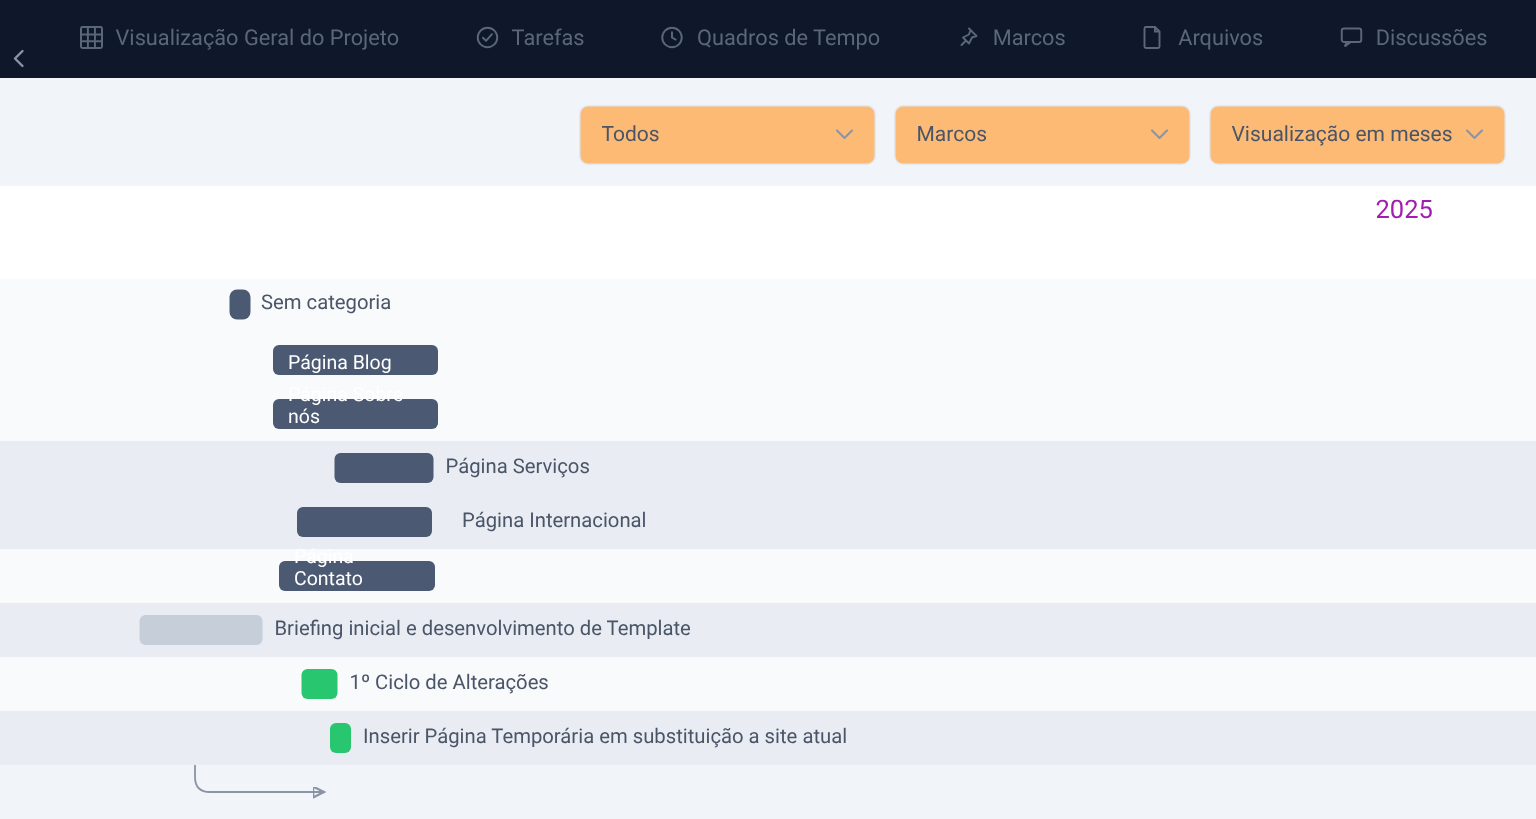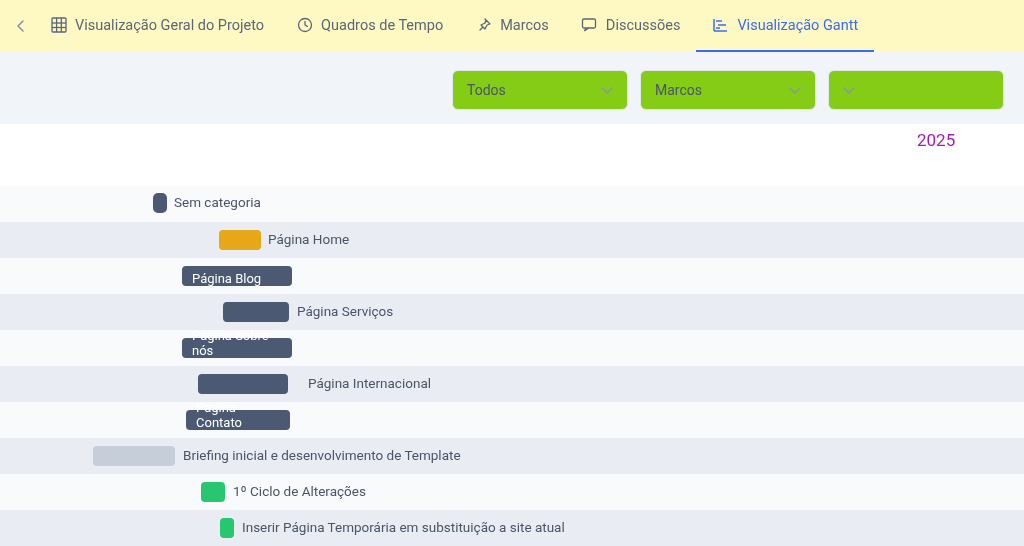--- a/index.html
+++ b/index.html
@@ -1,28 +1,28 @@
 <!DOCTYPE html>
 <html><head>
 <meta charset="utf-8">
 <style>
   * { box-sizing: border-box; margin: 0; padding: 0; }
   body { font-family: -apple-system, BlinkMacSystemFont, "Segoe UI", Roboto, sans-serif; background: #f1f4f8; color: #4a5568; width: 1024px; height: 546px; overflow: hidden; }
 
   
-  .tabs { background: #fef9c3; height: 52px; display: flex; align-items: center; padding: 0 8px; gap: 0; }
+  .tabs { background: #0f172a; height: 52px; display: flex; align-items: flex-end; padding: 0 8px; gap: 18px; }
   .tab-arrow { width: 26px; height: 26px; display: flex; align-items: center; justify-content: center; color: #8a94a6; cursor: pointer; }
   .tab { display: flex; align-items: center; gap: 8px; padding: 0 16px; height: 52px; color: #5a6779; font-size: 14.5px; cursor: pointer; border-bottom: 2px solid transparent; white-space: nowrap; }
   .tab.active { color: #3b6cf0; border-bottom-color: #3b6cf0; }
   .tab .icon { width: 17px; height: 17px; display: inline-flex; align-items: center; justify-content: center; }
   .tab .icon svg { display: block; }
 
   
   .filters { padding: 18px 20px 0 0; display: flex; gap: 12px; justify-content: flex-end; }
-  .select { background: #84cc16; border: 1px solid #e2e8f0; border-radius: 6px; height: 40px; width: 176px; display: flex; align-items: center; justify-content: space-between; padding: 0 14px; font-size: 14px; color: #4a5568; cursor: pointer; }
+  .select { background: #fdba74; border: 1px solid #e2e8f0; border-radius: 6px; height: 40px; width: 198px; display: flex; align-items: center; justify-content: space-between; padding: 0 14px; font-size: 14px; color: #4a5568; cursor: pointer; }
   .select .chev { color: #8a94a6; }
 
   
   .gantt-wrap { margin-top: 14px; }
   .gantt-header { background: #fff; height: 62px; position: relative; }
   .year-row { height: 26px; position: relative; font-size: 17px; color: #a21caf; }
   .year-label { position: absolute; top: 6px; }
   .month-row { height: 36px; position: relative; font-size: 14px; color: #4a5568; }
   .month-label { position: absolute; top: 8px; transform: translateX(-50%); }
 
@@ -62,40 +62,58 @@
           <rect x="1" y="1" width="14" height="14" rx="1"></rect>
           <line x1="1" y1="6" x2="15" y2="6"></line>
           <line x1="1" y1="10.5" x2="15" y2="10.5"></line>
           <line x1="5.6" y1="1" x2="5.6" y2="15"></line>
           <line x1="10.3" y1="1" x2="10.3" y2="15"></line>
         </svg>
     </span>
     <span>Visualização Geral do Projeto</span>
   </div>
 
+  <div class="tab">
+    <span class="icon">
+      <svg width="16" height="16" viewBox="0 0 16 16" stroke="#5a6779" stroke-width="1.3" fill="none">
+          <circle cx="8" cy="8" r="6.5"></circle>
+          <path d="M5 8.2l2 2 4-4.4" stroke-linecap="round" stroke-linejoin="round"></path>
+        </svg>
+    </span>
+    <span>Tarefas</span>
+  </div>
 
   <div class="tab">
     <span class="icon">
       <svg width="16" height="16" viewBox="0 0 16 16" stroke="#5a6779" stroke-width="1.3" fill="none">
           <circle cx="8" cy="8" r="6.5"></circle>
           <path d="M8 4.5V8l2.4 1.4" stroke-linecap="round"></path>
         </svg>
     </span>
     <span>Quadros de Tempo</span>
   </div>
 
   <div class="tab">
     <span class="icon">
       <svg width="16" height="16" viewBox="0 0 16 16" stroke="#5a6779" stroke-width="1.3" fill="none">
           <path d="M9 2l5 5-3 1-2 4-2-2-3 3 3-3-2-2 4-2 1-3z" stroke-linejoin="round"></path>
         </svg>
     </span>
     <span>Marcos</span>
   </div>
 
+  <div class="tab">
+    <span class="icon">
+      <svg width="15" height="16" viewBox="0 0 15 16" stroke="#5a6779" stroke-width="1.3" fill="none">
+          <path d="M3 1h6l3 3v10a1 1 0 0 1-1 1H3a1 1 0 0 1-1-1V2a1 1 0 0 1 1-1z"></path>
+          <path d="M9 1v3h3"></path>
+        </svg>
+    </span>
+    <span>Arquivos</span>
+  </div>
 
   <div class="tab">
     <span class="icon">
       <svg width="16" height="16" viewBox="0 0 16 16" stroke="#5a6779" stroke-width="1.3" fill="none">
           <rect x="1.5" y="2" width="13" height="9" rx="1.5"></rect>
           <path d="M5 11l-1.5 3 4-3"></path>
         </svg>
     </span>
     <span>Discussões</span>
   </div>
@@ -124,20 +142,21 @@
           <path d="M1 1l5 5 5-5" stroke="#8a94a6" stroke-width="1.4" fill="none" stroke-linecap="round" stroke-linejoin="round"></path>
         </svg></span>
   </div>
   <div class="select">
     <span>Marcos</span>
     <span class="chev"><svg width="12" height="8" viewBox="0 0 12 8">
           <path d="M1 1l5 5 5-5" stroke="#8a94a6" stroke-width="1.4" fill="none" stroke-linecap="round" stroke-linejoin="round"></path>
         </svg></span>
   </div>
   <div class="select">
+    <span>Visualização em meses</span>
     <span class="chev"><svg width="12" height="8" viewBox="0 0 12 8">
           <path d="M1 1l5 5 5-5" stroke="#8a94a6" stroke-width="1.4" fill="none" stroke-linecap="round" stroke-linejoin="round"></path>
         </svg></span>
   </div>
 </div>
 
 <div class="gantt-wrap">
   <div class="gantt-header">
     <div class="year-row">
       <span class="year-label" style="left:917px">2025</span>
@@ -165,43 +184,39 @@
 
       <path d="M130 282 L130 296 Q130 306 140 306 L196 306" marker-end="url(#ah)"></path>
       <path d="M130 296 L130 332 Q130 342 140 342 L216 342" marker-end="url(#ah)"></path>
     </svg>
 
     <div class="row plain">
       <div class="bar dark round" style="left:153px; width:14px; height:20px; top:7px; border-radius:5px;"></div>
       <span class="bar-label" style="left:174px; top:8px">Sem categoria</span>
     </div>
 
-    <div class="row alt">
-      <div class="bar orange" style="left:219px; width:42px"></div>
-      <span class="bar-label" style="left:268px">Página Home</span>
-    </div>
 
     <div class="row plain">
       <div class="bar darktext" style="left:182px; width:110px">
           <span>Página Blog</span>
         </div>
     </div>
 
-    <div class="row alt">
-      <div class="bar dark" style="left:223px; width:66px"></div>
-      <span class="bar-label" style="left:297px">Página Serviços</span>
-    </div>
-
     <div class="row plain">
       <div class="bar darktext" style="left:182px; width:110px">
           <span>Página Sobre nós</span>
         </div>
     </div>
 
     <div class="row alt">
+      <div class="bar dark" style="left:223px; width:66px"></div>
+      <span class="bar-label" style="left:297px">Página Serviços</span>
+    </div>
+
+    <div class="row alt">
       <div class="bar dark" style="left:198px; width:90px"></div>
       <span class="bar-label" style="left:308px">Página Internacional</span>
     </div>
 
     <div class="row plain">
       <div class="bar darktext" style="left:186px; width:104px">
           <span>Página Contato</span>
         </div>
     </div>
 

